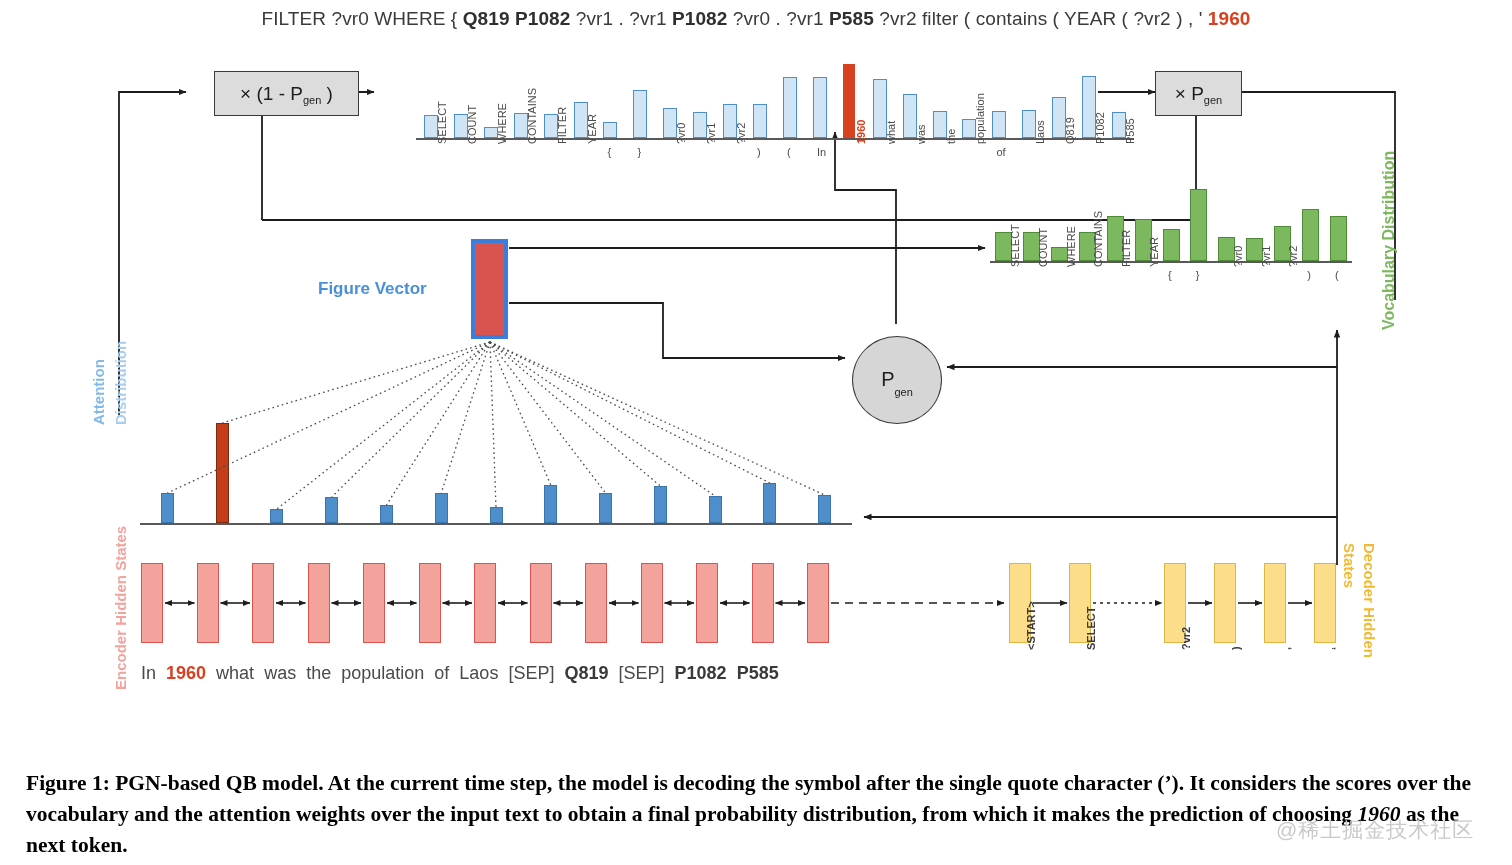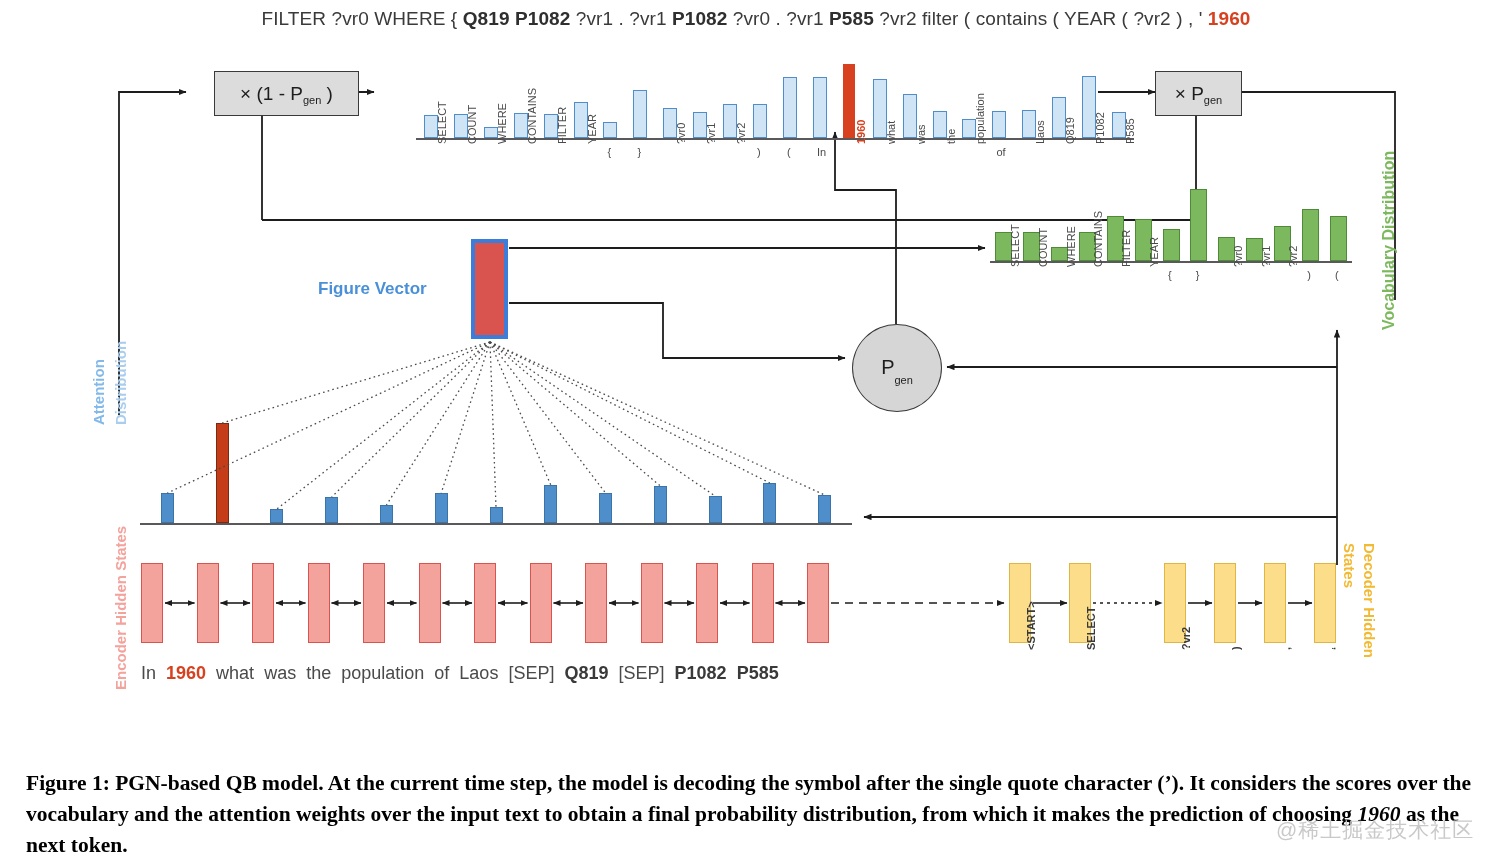--- a/index.html
+++ b/index.html
@@ -38,21 +38,21 @@
     font-size:19px;color:#1d1d1d;font-family:"Liberation Sans", sans-serif;}
   .opbox sub{font-size:11px;vertical-align:baseline;position:relative;top:4px;}
 
   
   #context-vector{position:absolute;left:471px;top:239px;width:37px;height:100px;
     background:#d9534f;border:4px solid #3b7dd8;box-sizing:border-box;}
   #context-vector-label{position:absolute;left:318px;top:279px;font-size:17px;
     font-weight:bold;color:#4a90d9;font-family:"Liberation Sans", sans-serif;}
 
   
-  #pgen-circle{position:absolute;left:852px;top:324px;width:88px;height:86px;
+  #pgen-circle{position:absolute;left:852px;top:336px;width:88px;height:86px;
     border-radius:50%;background:#d6d6d6;border:1.6px solid #3a3a3a;
     display:flex;align-items:center;justify-content:center;
     font-size:20px;color:#1d1d1d;}
   #pgen-circle sub{font-size:11px;position:relative;top:5px;}
 
   
   #wires{position:absolute;left:0;top:0;width:1512px;height:865px;pointer-events:none;}
 
   
   .vlabel{position:absolute;font-weight:bold;white-space:nowrap;

